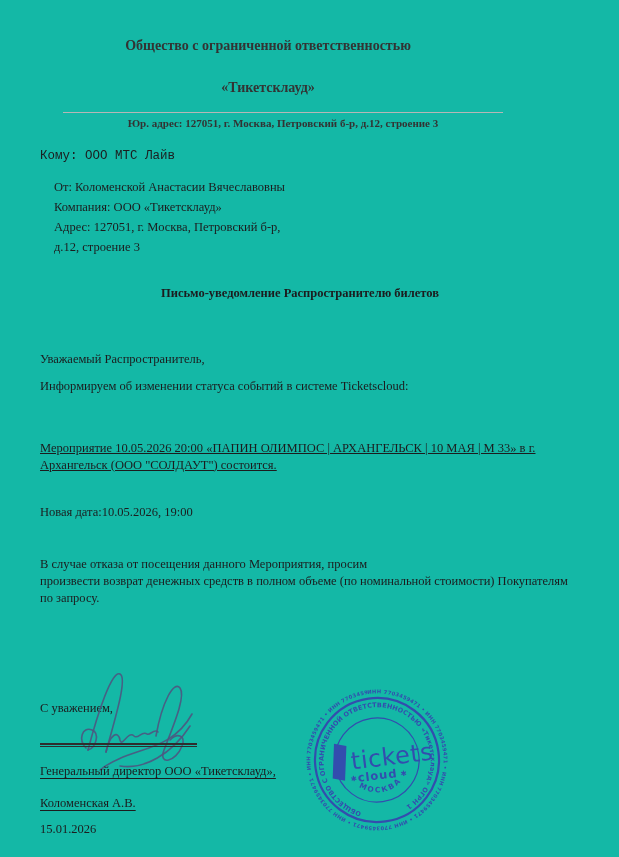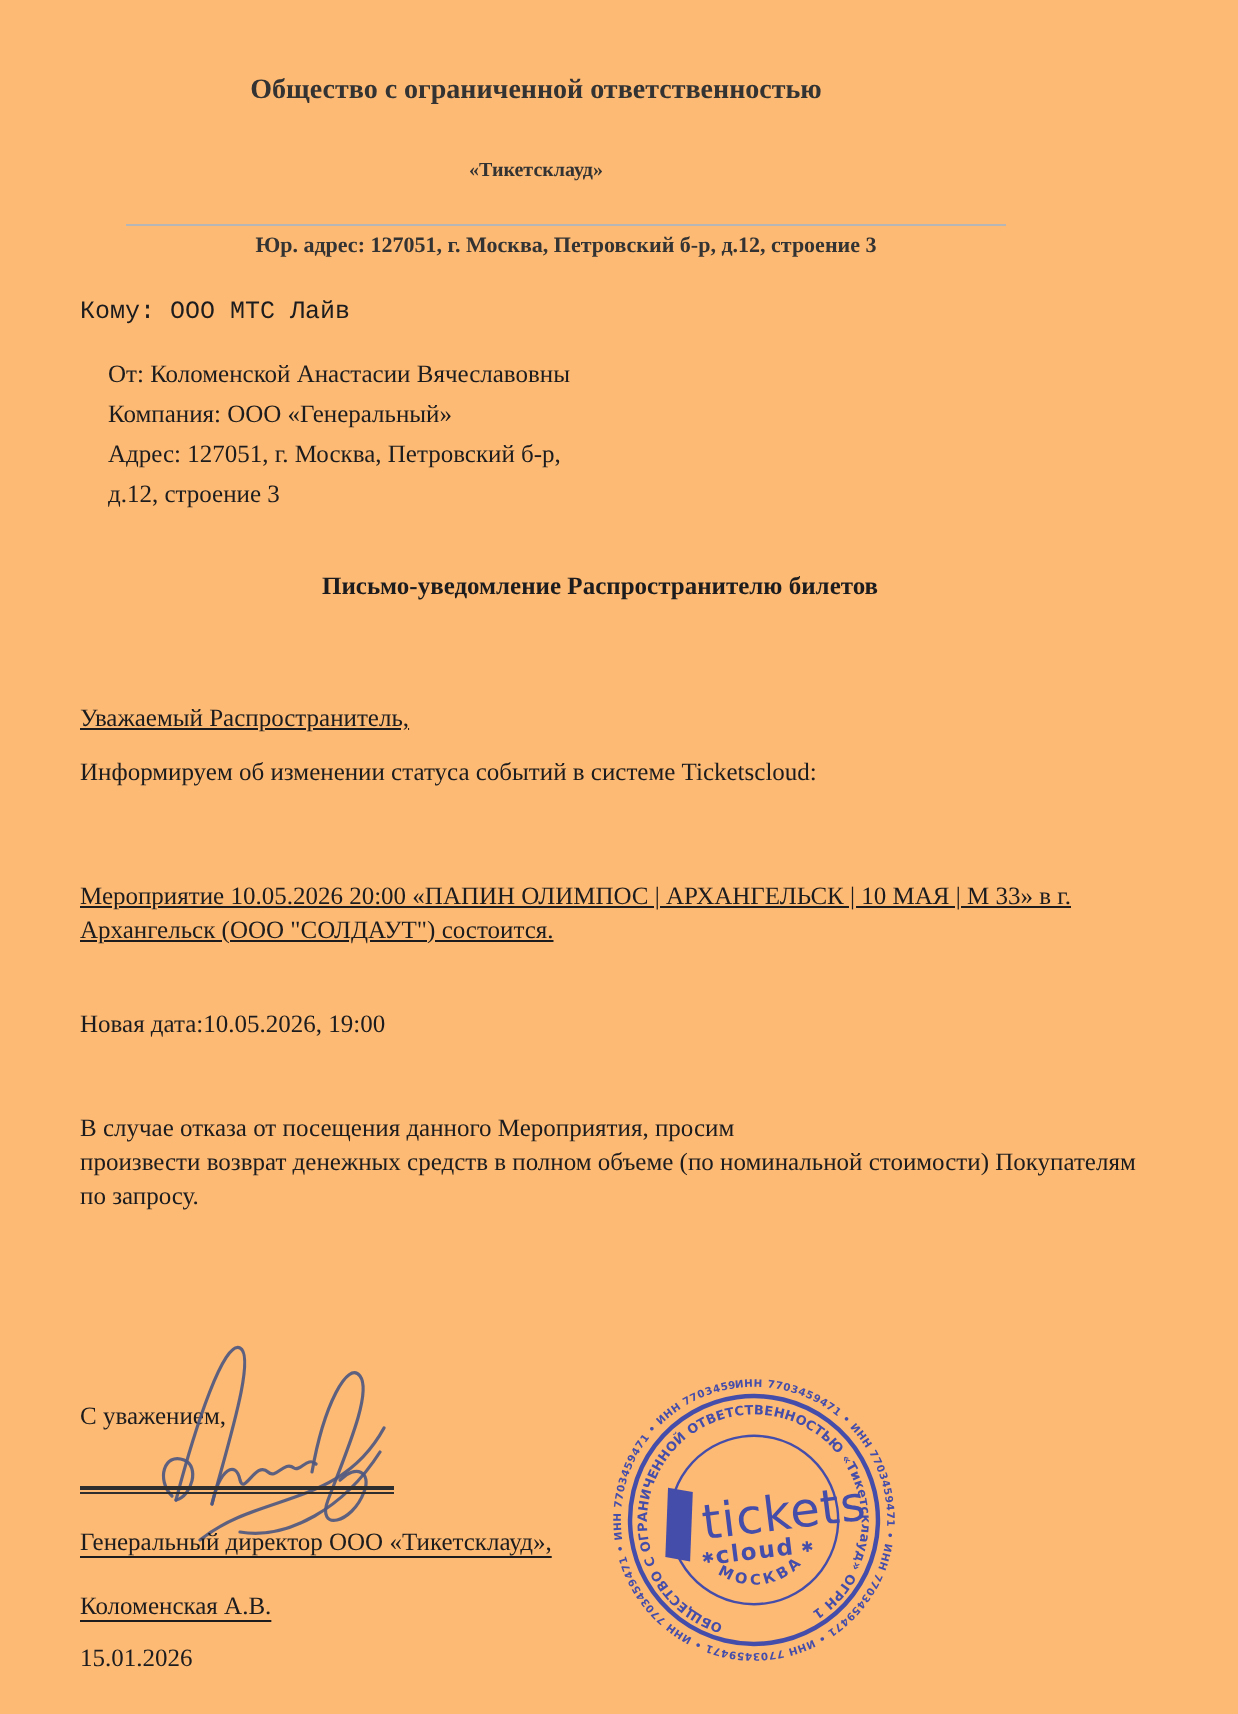--- a/index.html
+++ b/index.html
@@ -1,40 +1,40 @@
 <!DOCTYPE html>
 <html><head>
 <meta charset="utf-8">
 <style>
   * { margin:0; padding:0; box-sizing:border-box; }
   html,body { background:#ffffff; }
   .page {
     position:relative;
     width:619px; height:857px;
-    background:#fdba74;
+    background:#14b8a6;
     font-family:"Liberation Serif","DejaVu Serif",serif;
     color:#1c1c1e;
     font-size:12.5px;
     overflow:hidden;
   }
   .abs { position:absolute; }
   .center { text-align:center; }
   .hdr-text { color:#333333; font-weight:bold; }
 
   .org-type   { top:38px;  left:0; width:536px; font-size:14px; }
-  .org-name   { top:80px;  left:0; width:536px; font-size:10px; }
+  .org-name   { top:80px;  left:0; width:536px; font-size:14px; }
   .hdr-rule   { top:112px; left:63px; width:440px; border-top:1px solid #b6b6b6; }
   .legal-addr { top:117px; left:0; width:566px; font-size:11px; }
 
   .to-line    { top:149px; left:40px;font-family:Liberation Mono, monospace; }
   .from-block { top:177px; left:40px; line-height:20px;margin-left:14px; }
 
   .subject    { top:286px; left:40px; width:520px; font-weight:bold; font-size:12.5px;text-align:center; }
 
-  .salutation { top:352px; left:40px;text-decoration:underline; }
+  .salutation { top:352px; left:40px; }
   .intro      { top:379px; left:40px; }
   .para       { white-space:pre-line; width:545px; }
   .event      { top:440px; left:40px; line-height:16.5px;text-decoration:underline; }
   .new-date   { top:505px; left:40px; }
   .new-date .val { }
   .refund     { top:556px; left:40px; line-height:17px; }
 
   .closing    { top:701px; left:40px;text-align:center; }
   .sig-svg    { top:662px; left:50px; width:150px; height:110px; }
   .sig-svg path { fill:none; stroke:#4d5781; stroke-width:1.6; stroke-linecap:round; opacity:.9; }
@@ -62,21 +62,21 @@
 <div class="page">
 
   <div class="abs center hdr-text org-type">Общество с ограниченной ответственностью</div>
   <div class="abs center hdr-text org-name">«Тикетсклауд»</div>
   <div class="abs hdr-rule"></div>
   <div class="abs center hdr-text legal-addr">Юр. адрес: 127051, г. Москва, Петровский б-р, д.12, строение 3</div>
 
   <div class="abs to-line">Кому: ООО МТС Лайв</div>
   <div class="abs from-block">
     <div>От: Коломенской Анастасии Вячеславовны</div>
-    <div>Компания: ООО «Генеральный»</div>
+    <div>Компания: ООО «Тикетсклауд»</div>
     <div>Адрес: 127051, г. Москва, Петровский б-р,</div>
     <div>д.12, строение 3</div>
   </div>
 
   <div class="abs center subject">Письмо-уведомление Распространителю билетов</div>
 
   <div class="abs salutation">Уважаемый Распространитель,</div>
   <div class="abs intro">Информируем об изменении статуса событий в системе Ticketscloud:</div>
   <div class="abs para event">Мероприятие 10.05.2026 20:00 «ПАПИН ОЛИМПОС | АРХАНГЕЛЬСК | 10 МАЯ | М 33» в г.
 Архангельск (ООО "СОЛДАУТ") состоится.</div>

